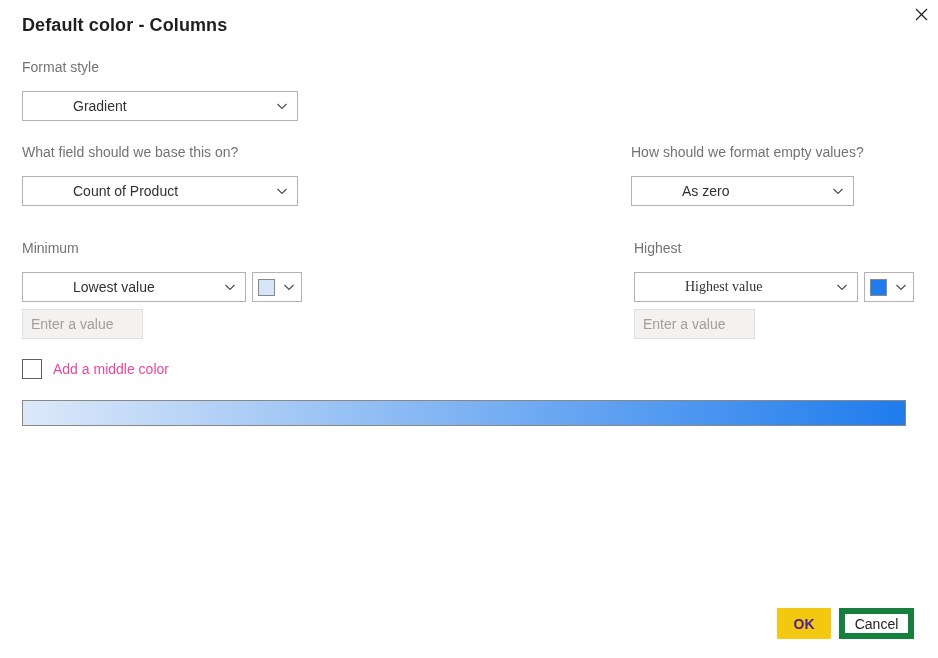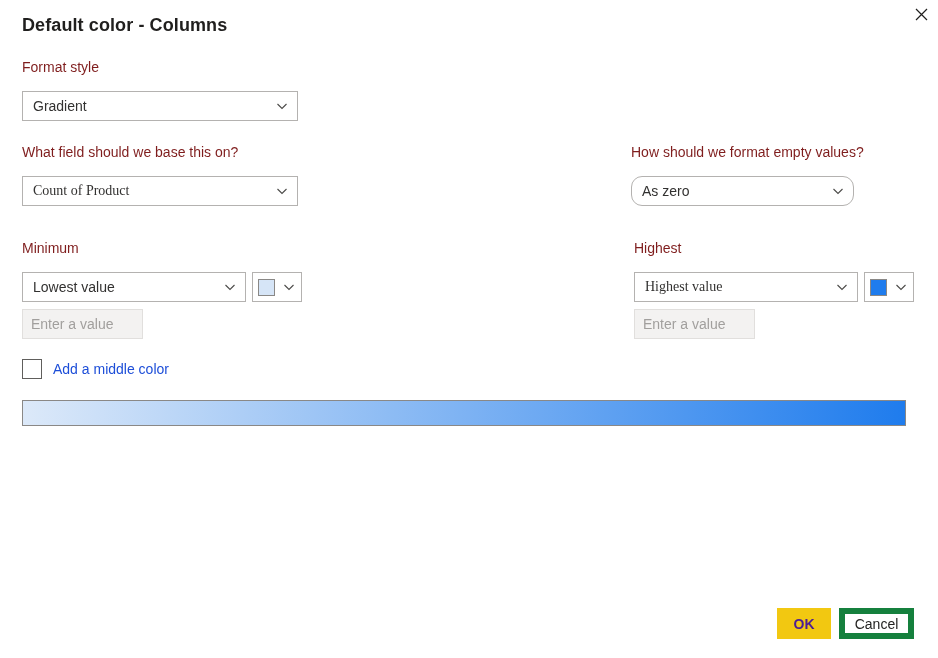--- a/index.html
+++ b/index.html
@@ -48,21 +48,21 @@
     font-weight: bold;
     color: #201f1e;
     letter-spacing: 0.1px;
     white-space: nowrap;
   }
 
   
   .field-label {
     position: absolute;
     font-size: 14px;
-    color: #7f1d1d;
+    color: #737373;
     white-space: nowrap;
   }
 
   
   .dropdown {
     position: absolute;
     height: 30px;
     box-sizing: border-box;
     border: 1px solid #b4b2b0;
     background: #ffffff;
@@ -72,20 +72,21 @@
     cursor: pointer;
     font-size: 14px;
     color: #323130;
   }
   .dropdown .dd-text {
     flex: 1 1 auto;
     overflow: hidden;
     white-space: nowrap;
     text-overflow: ellipsis;
     line-height: 28px;
+    margin-left: 40px;
   }
   .chev {
     flex: 0 0 auto;
     width: 14px;
     height: 14px;
     display: block;
   }
 
   
   .value-input {
@@ -137,21 +138,21 @@
     width: 20px;
     height: 20px;
     box-sizing: border-box;
     border: 1px solid #605e5c;
     background: #ffffff;
     flex: 0 0 auto;
   }
   .checkbox-label {
     margin-left: 11px;
     font-size: 14px;
-    color: #1d4ed8;
+    color: #ec4899;
     white-space: nowrap;
   }
 
   
   .gradient-bar {
     position: absolute;
     left: 22px;
     top: 400px;
     width: 884px;
     height: 26px;
@@ -220,31 +221,31 @@
   <div class="dropdown" style="left:22px; top:91px; width:276px;">
     <span class="dd-text">Gradient</span>
     <span class="chev">
       <svg width="14" height="14" viewBox="0 0 14 14" aria-hidden="true">
         <path d="M2.5 5 L7 9.5 L11.5 5" stroke="#4b4a48" stroke-width="1.1" fill="none"></path>
       </svg>
     </span>
   </div>
 
   <div class="field-label" style="left:22px; top:144px;">What field should we base this on?</div>
-  <div class="dropdown" style="left:22px; top:176px; width:276px;font-family:Liberation Serif, serif;">
+  <div class="dropdown" style="left:22px; top:176px; width:276px;">
     <span class="dd-text">Count of Product</span>
     <span class="chev">
       <svg width="14" height="14" viewBox="0 0 14 14" aria-hidden="true">
         <path d="M2.5 5 L7 9.5 L11.5 5" stroke="#4b4a48" stroke-width="1.1" fill="none"></path>
       </svg>
     </span>
   </div>
 
   <div class="field-label" style="left:631px; top:144px;">How should we format empty values?</div>
-  <div class="dropdown" style="left:631px; top:176px; width:223px;border-radius:11px;">
+  <div class="dropdown" style="left:631px; top:176px; width:223px;">
     <span class="dd-text">As zero</span>
     <span class="chev">
       <svg width="14" height="14" viewBox="0 0 14 14" aria-hidden="true">
         <path d="M2.5 5 L7 9.5 L11.5 5" stroke="#4b4a48" stroke-width="1.1" fill="none"></path>
       </svg>
     </span>
   </div>
 
   <div class="field-label" style="left:22px; top:240px;">Minimum</div>
   <div class="dropdown" style="left:22px; top:272px; width:224px;">

